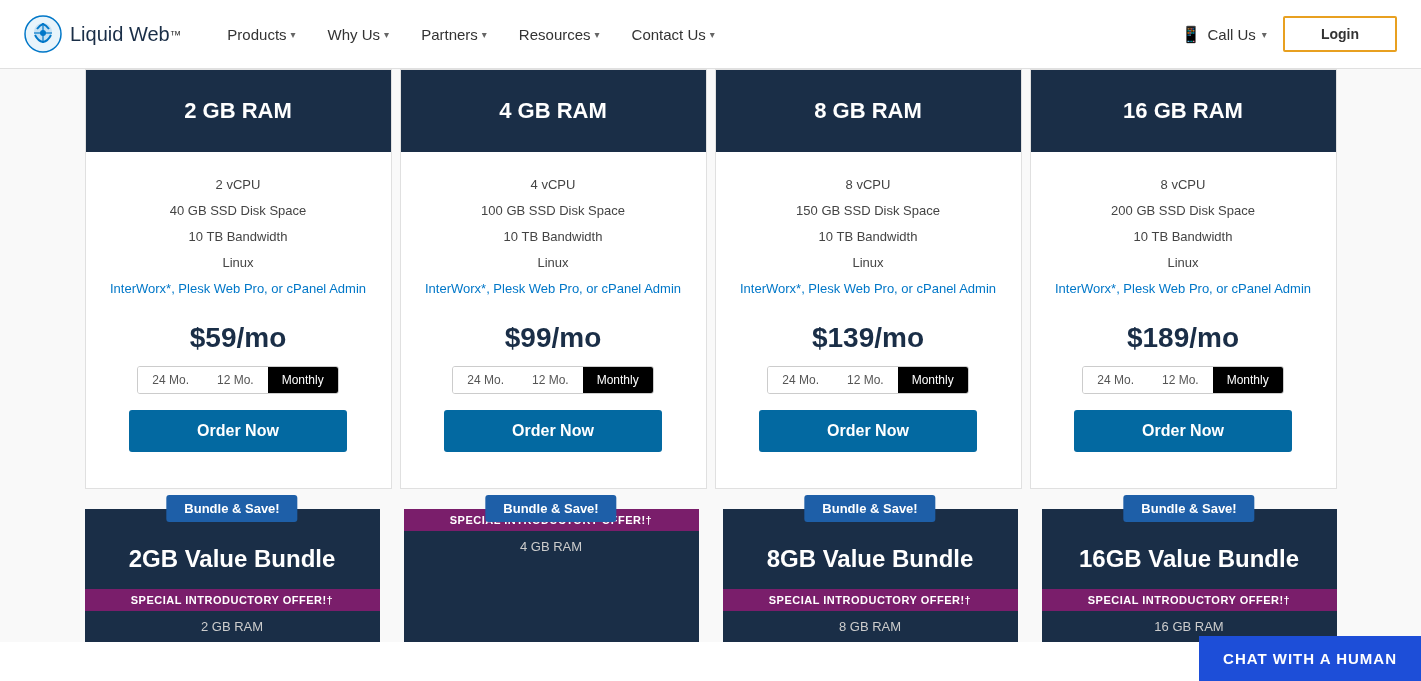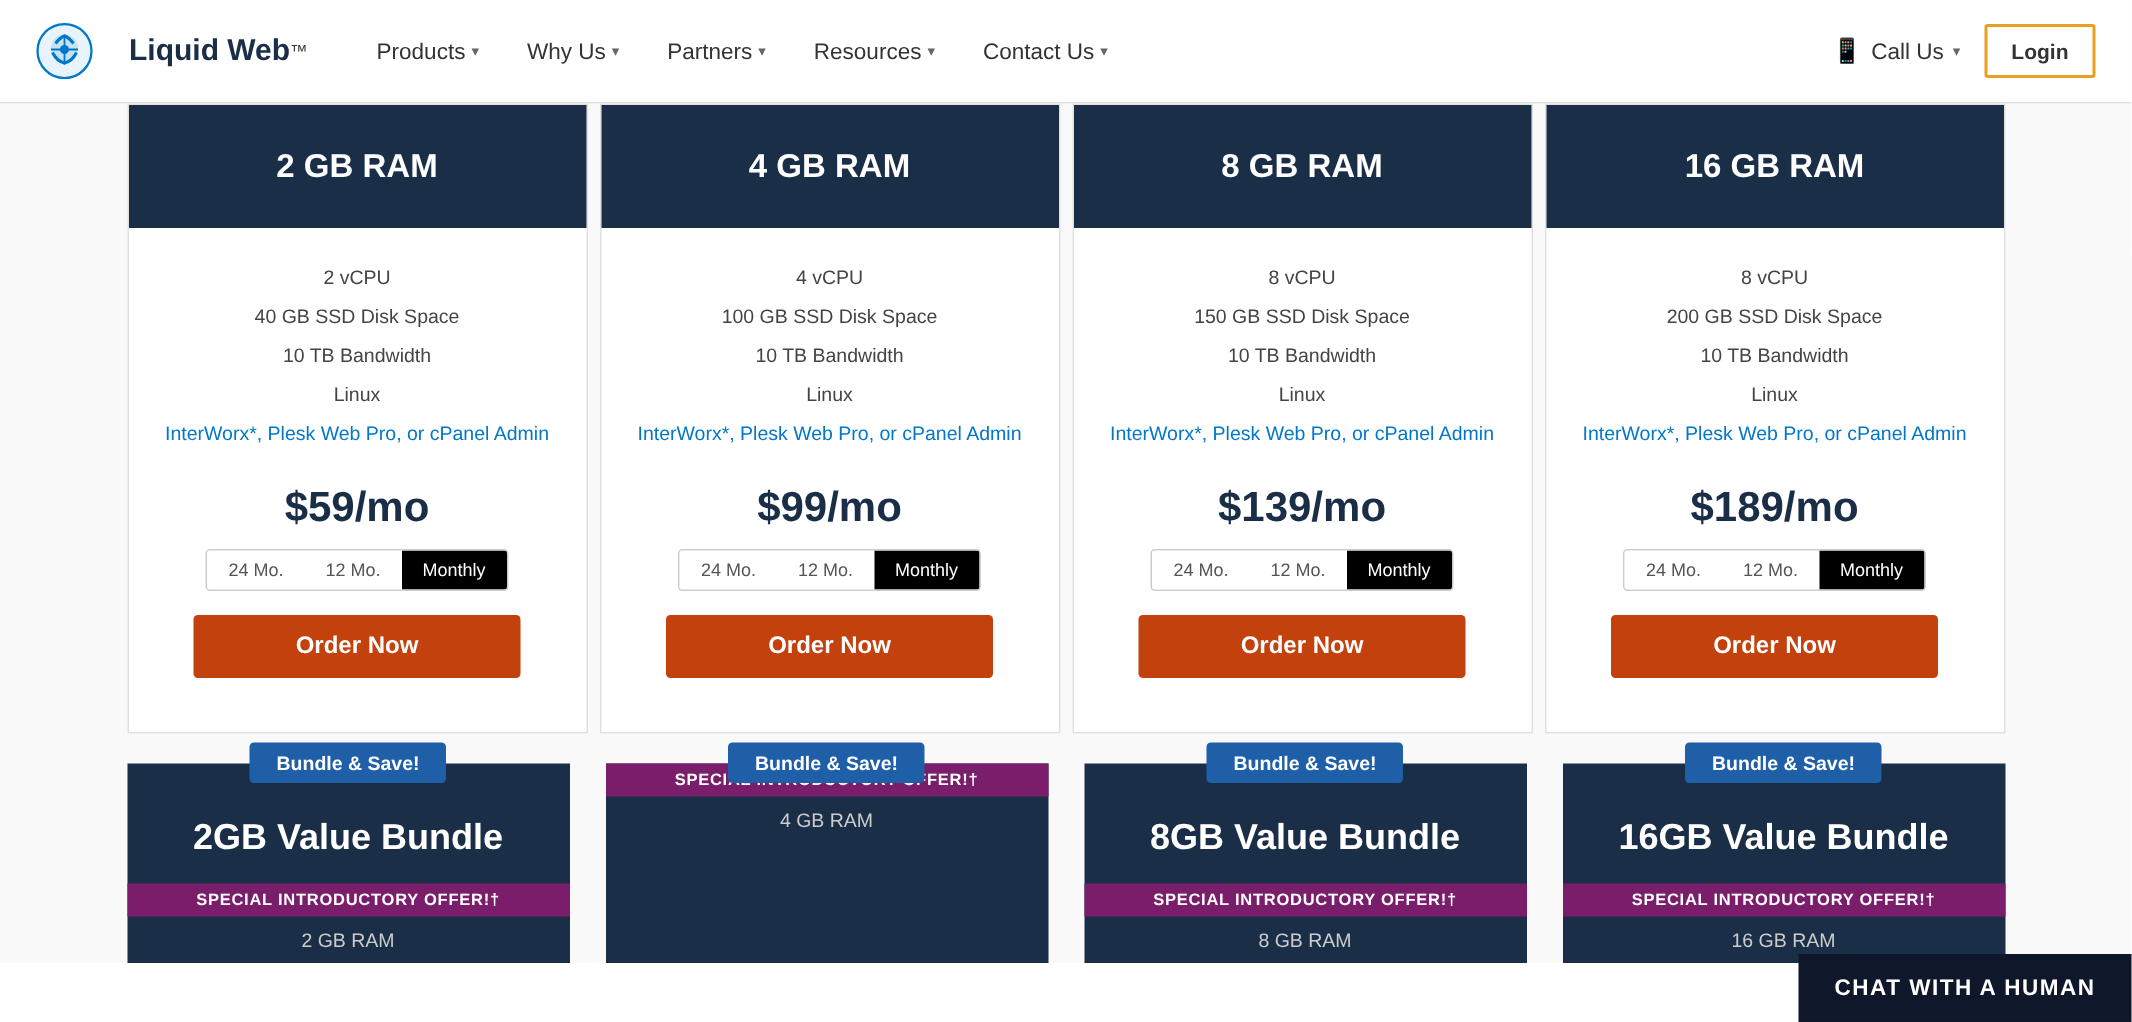--- a/index.html
+++ b/index.html
@@ -22,23 +22,22 @@
       margin-right: 32px;
       text-decoration: none;
     }
     .logo-icon {
       width: 38px;
       height: 38px;
       margin-right: 8px;
     }
     .logo-text {
       font-size: 20px;
-      font-weight: bold;
+      font-weight: normal;
       color: #1a2e47;
-      margin-left: 16px;
     }
     nav {
       display: flex;
       align-items: center;
       flex: 1;
       gap: 4px;
     }
     .nav-item {
       display: flex;
       align-items: center;
@@ -64,21 +63,21 @@
       gap: 6px;
       cursor: pointer;
       font-size: 15px;
       color: #333;
     }
     .phone-icon { font-size: 16px; }
     .login-btn {
       border: 2px solid #e8a020;
       background: #fff;
       color: #333;
-      padding: 8px 16px;
+      padding: 8px 36px;
       font-size: 14px;
       font-weight: 600;
       cursor: pointer;
       border-radius: 2px;
     }
 
     
     .pricing-section {
       padding: 0 80px;
       background: #f9f9f9;
@@ -158,21 +157,21 @@
       background: #fff;
       border: none;
     }
 
     .billing-option.active {
       background: #000000;
       color: #fff;
     }
 
     .order-btn {
-      background: #c2410c;
+      background: #0369a1;
       color: #fff;
       border: none;
       padding: 12px 0;
       width: 80%;
       font-size: 16px;
       font-weight: bold;
       border-radius: 3px;
       cursor: pointer;
       margin-bottom: 16px;
     }
@@ -234,21 +233,21 @@
       font-size: 13px;
       padding: 8px 16px;
       text-align: center;
     }
 
     
     .chat-widget {
       position: fixed;
       bottom: 0;
       right: 0;
-      background: #0f172a;
+      background: #1d4ed8;
       color: #fff;
       padding: 14px 24px;
       font-size: 15px;
       font-weight: bold;
       letter-spacing: 1px;
       text-transform: uppercase;
       cursor: pointer;
       z-index: 1000;
       text-align: right;
     }

